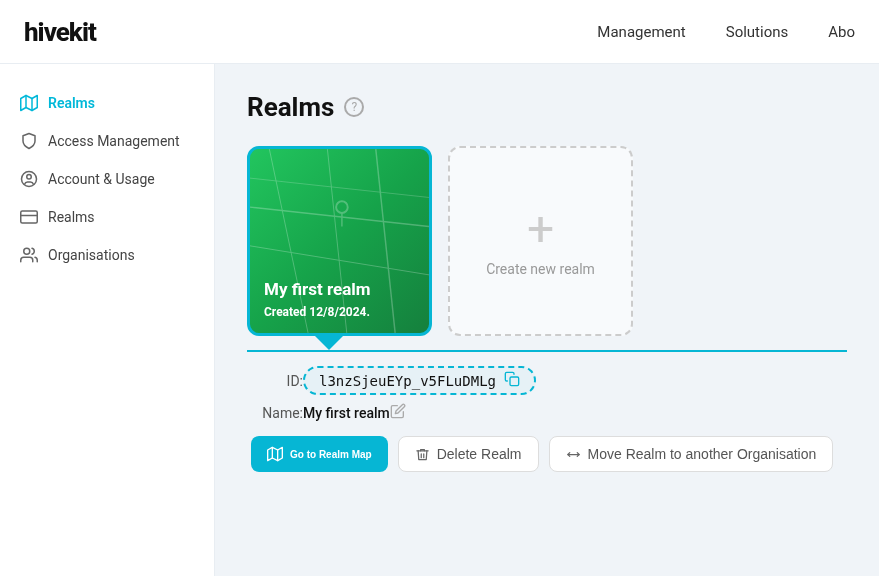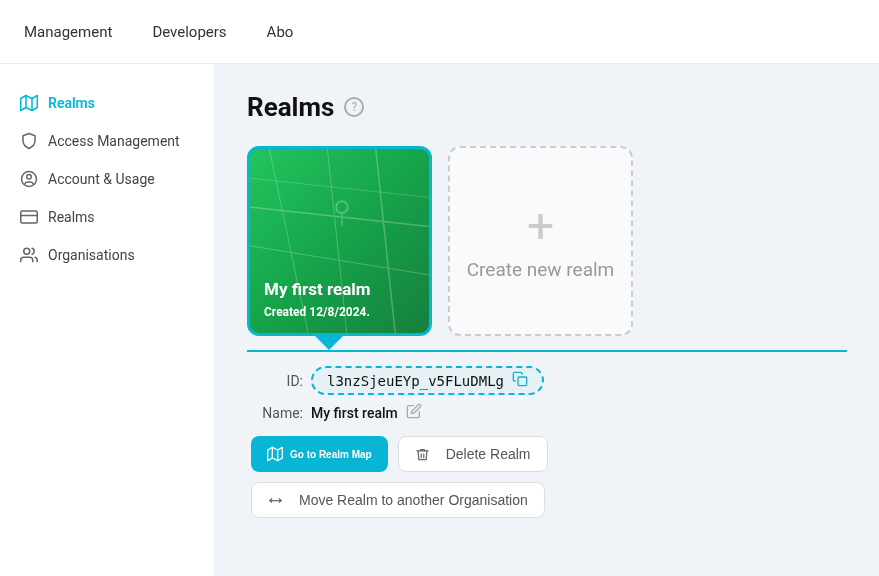--- a/index.html
+++ b/index.html
@@ -174,21 +174,21 @@
       cursor: pointer;
       background: #f8fafc;
       gap: 8px;
     }
     .create-plus {
       font-size: 48px;
       color: #ccc;
       line-height: 1;
     }
     .create-label {
-      font-size: 19px;
+      font-size: 14px;
       color: #999;
     }
 
     
     .realm-detail-section {
       margin-top: 0;
       position: relative;
     }
     .pointer-line {
       display: flex;
@@ -210,21 +210,20 @@
     }
 
     
     .detail-container {
       background: transparent;
       padding: 0 4px;
     }
     .detail-row {
       display: flex;
       align-items: center;
-      gap: 8px;
       margin-bottom: 8px;
     }
     .detail-label {
       font-size: 14px;
       color: #555;
       min-width: 52px;
       text-align: right;
     }
     .detail-value {
       font-size: 14px;
@@ -274,38 +273,39 @@
       border: none;
       border-radius: 8px;
       padding: 9px 16px;
       font-size: 10px;
       font-weight: 600;
       cursor: pointer;
     }
     .btn-secondary {
       display: flex;
       align-items: center;
-      gap: 16px;
+      gap: 7px;
       background: #fff;
       color: #555;
       border: 1.5px solid #ddd;
       border-radius: 8px;
       padding: 9px 16px;
       font-size: 14px;
       font-weight: 500;
       cursor: pointer;
     }
   </style>
 </head>
 <body>
 
 <nav class="top-nav">
+  <div class="logo">hivekit</div>
   <div class="nav-links">
     <span class="nav-link">Management</span>
-    <span class="nav-link">Developers</span>
+    <span class="nav-link">Solutions</span>
     <span class="nav-link">Abo</span>
   </div>
 </nav>
 
 <div class="layout">
 
   <aside class="sidebar">
 
     <div class="sidebar-item active">
       <span class="sidebar-icon">

